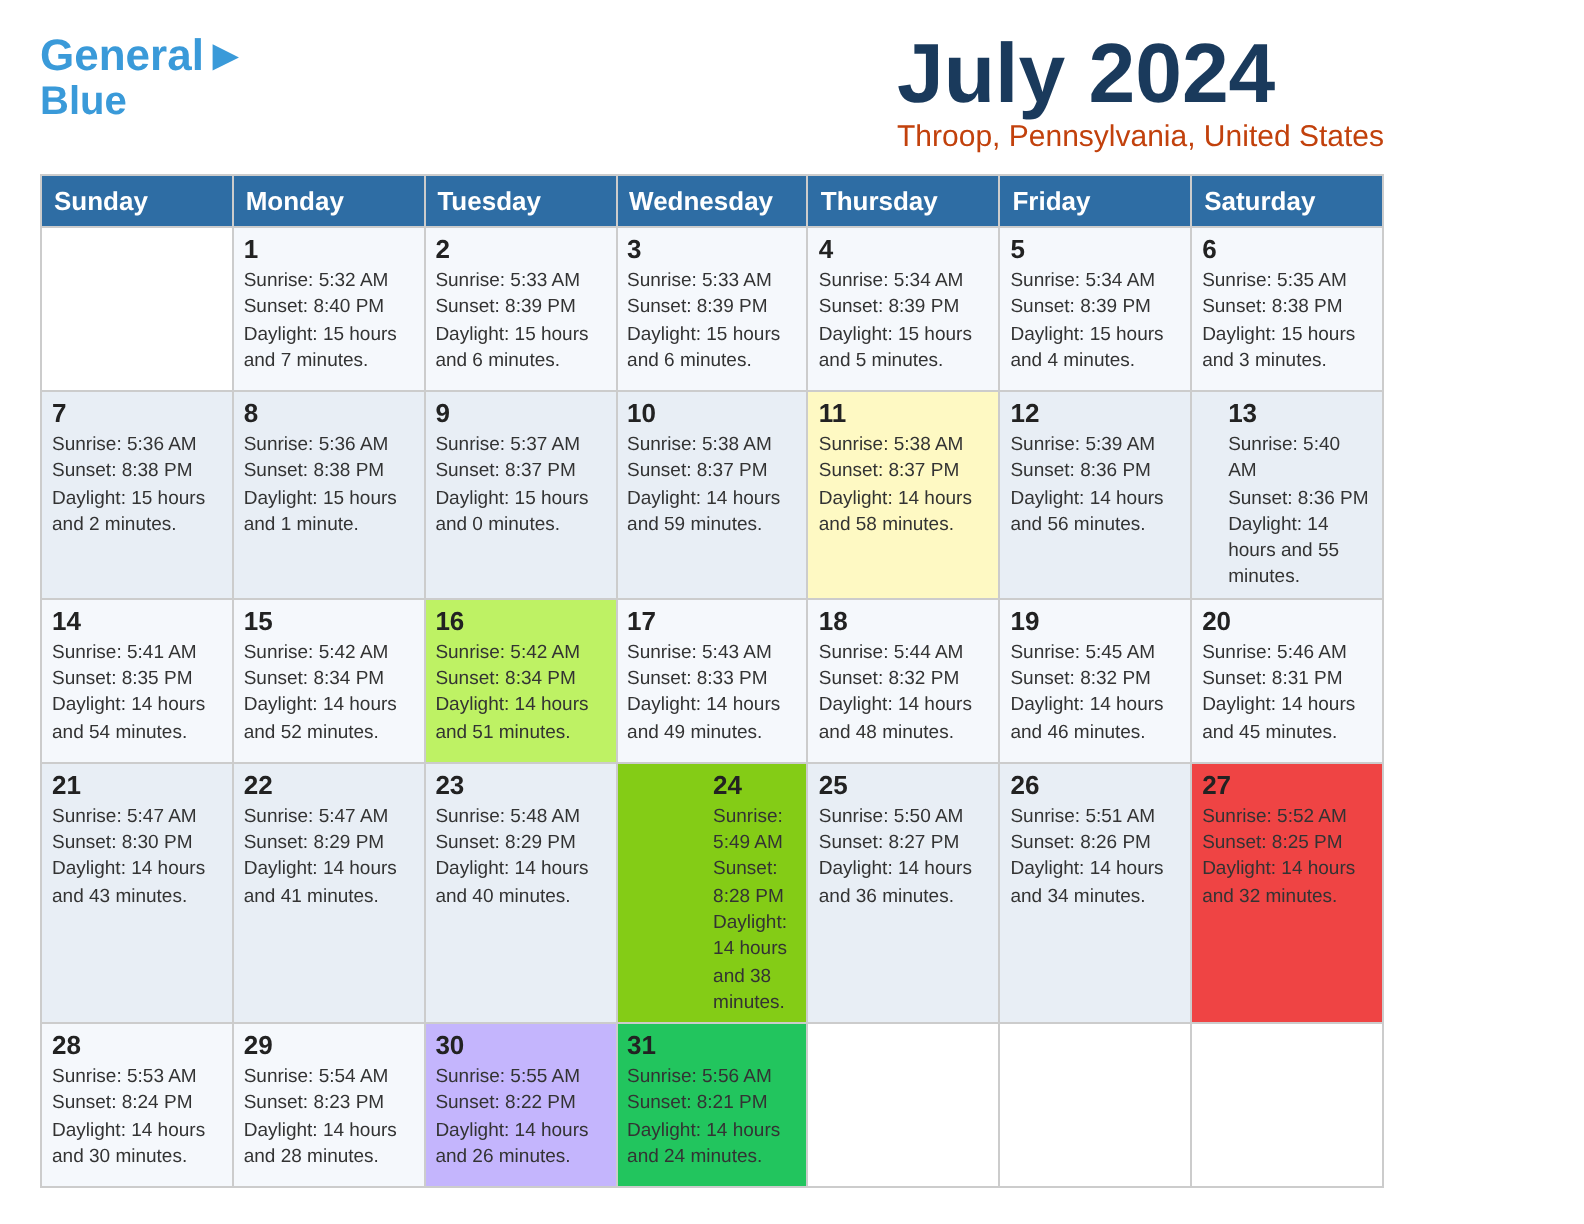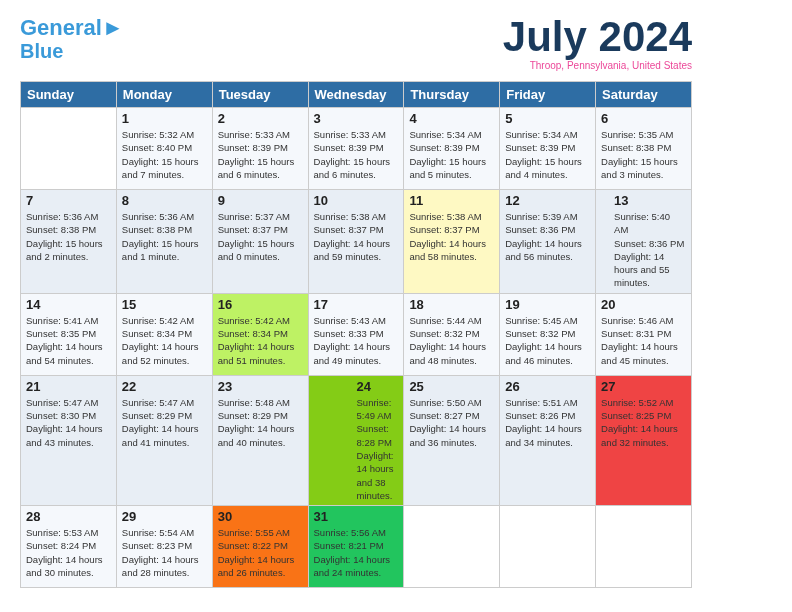--- a/index.html
+++ b/index.html
@@ -28,31 +28,31 @@
     .logo-text {
       font-size: 22px;
       font-weight: bold;
       color: #1a3a5c;
       line-height: 1.1;
     }
     .logo-text span {
       color: #3a9ad9;
     }
     .title-block {
-      text-align: right;
+      text-align: left;
     }
     .month-title {
       font-size: 42px;
       color: #1a3a5c;
       font-weight: bold;
       line-height: 1;
     }
     .location {
-      font-size: 10px;
-      color: #ec4899;
+      font-size: 15px;
+      color: #c2410c;
       margin-top: 2px;
     }
     table {
       width: 100%;
       border-collapse: collapse;
       table-layout: fixed;
     }
     thead tr th {
       background: #2e6da4;
       color: #fff;
@@ -245,21 +245,21 @@
         </tr>
         <tr>
           <td style="background: rgb(245, 248, 252);">
             <span class="day-num">28</span>
             <div class="day-info">Sunrise: 5:53 AM<br>Sunset: 8:24 PM<br>Daylight: 14 hours and 30 minutes.</div>
           </td>
           <td style="background: rgb(245, 248, 252);">
             <span class="day-num">29</span>
             <div class="day-info">Sunrise: 5:54 AM<br>Sunset: 8:23 PM<br>Daylight: 14 hours and 28 minutes.</div>
           </td>
-          <td style="background: #f97316; margin-left: 28px;">
+          <td style="background: #c4b5fd; margin-left: 28px;">
             <span class="day-num">30</span>
             <div class="day-info">Sunrise: 5:55 AM<br>Sunset: 8:22 PM<br>Daylight: 14 hours and 26 minutes.</div>
           </td>
           <td style="background: #22c55e;">
             <span class="day-num">31</span>
             <div class="day-info">Sunrise: 5:56 AM<br>Sunset: 8:21 PM<br>Daylight: 14 hours and 24 minutes.</div>
           </td>
           <td class="empty-cell" style="background: rgb(255, 255, 255);"></td>
           <td class="empty-cell" style="background: rgb(255, 255, 255);"></td>
           <td class="empty-cell" style="background: rgb(255, 255, 255);"></td>

